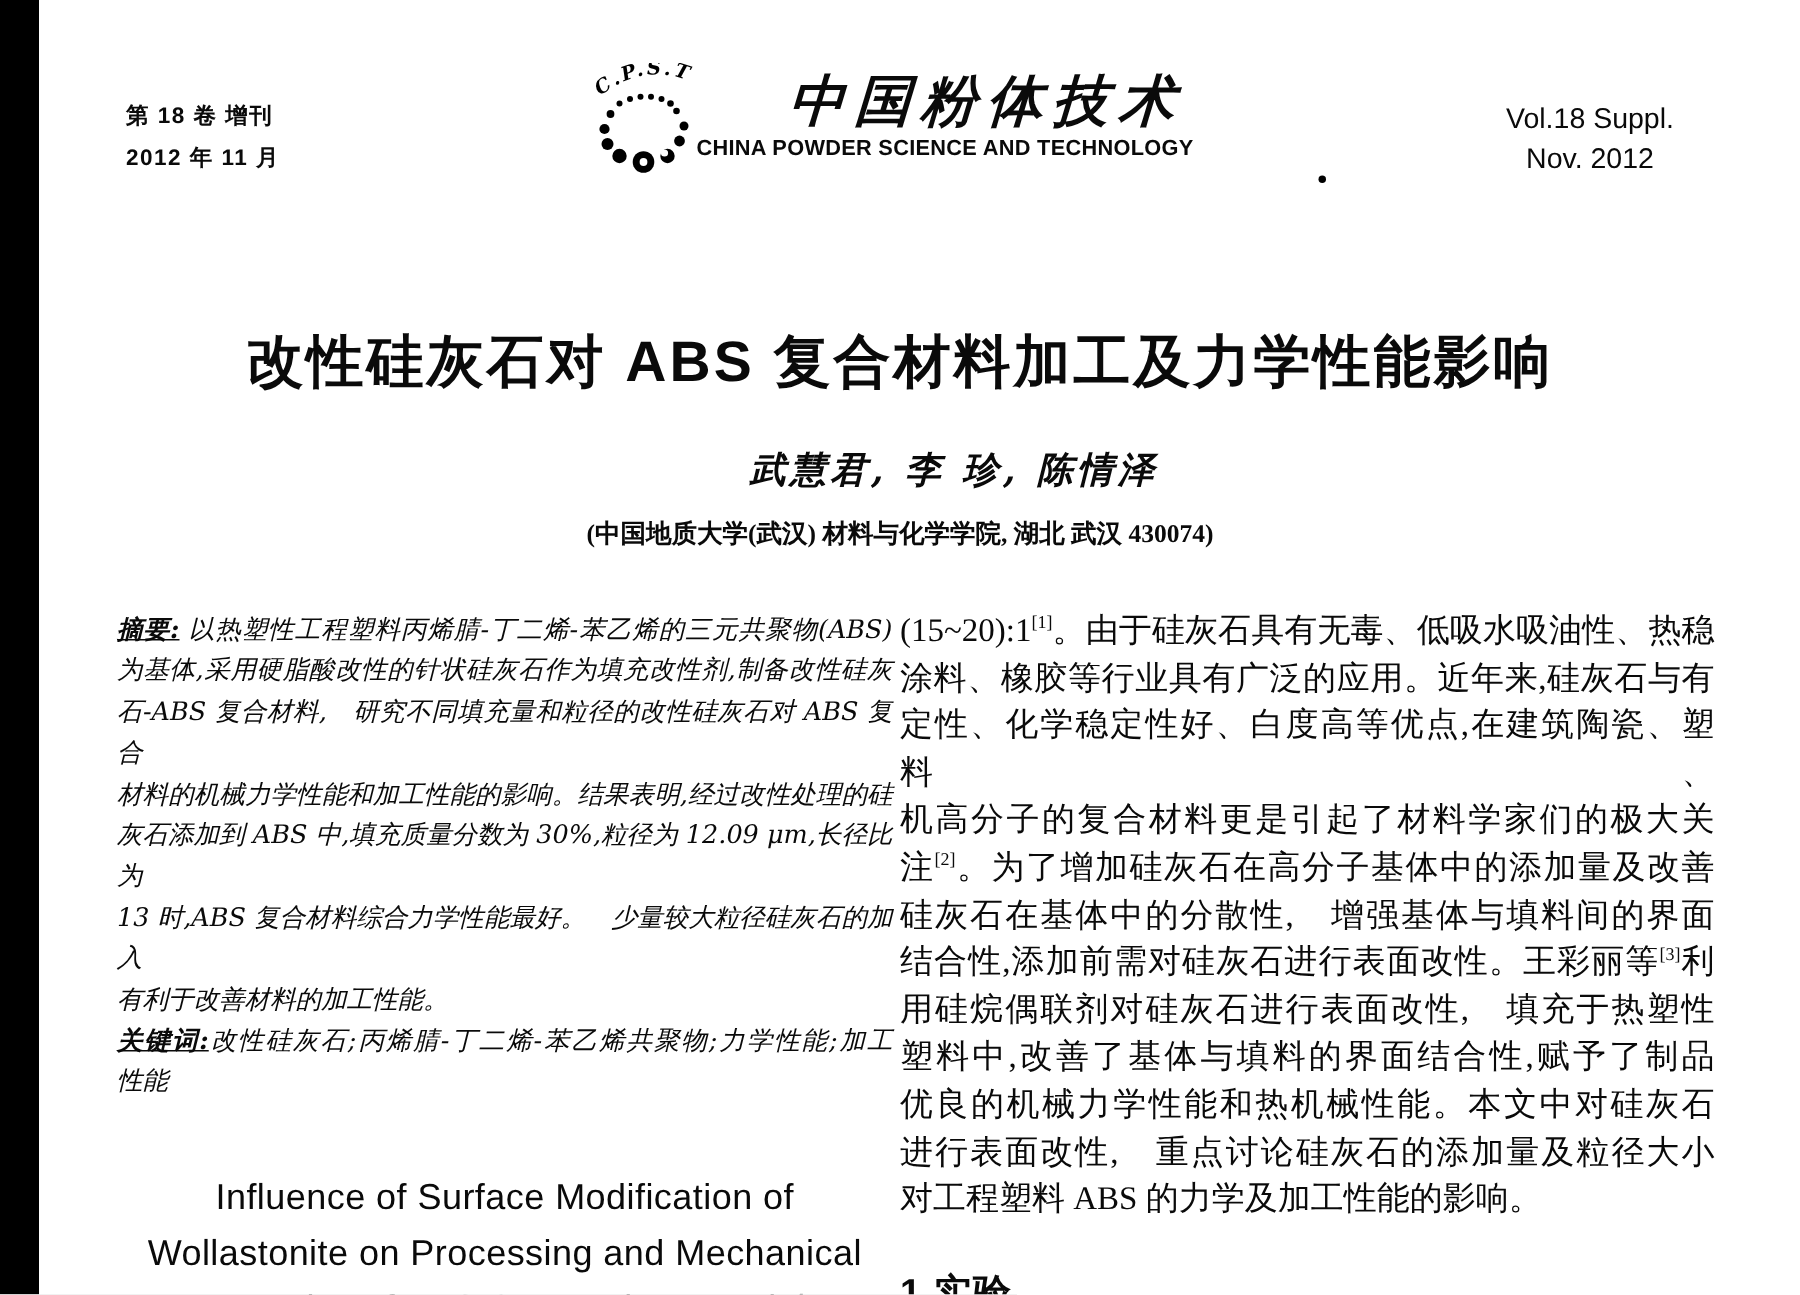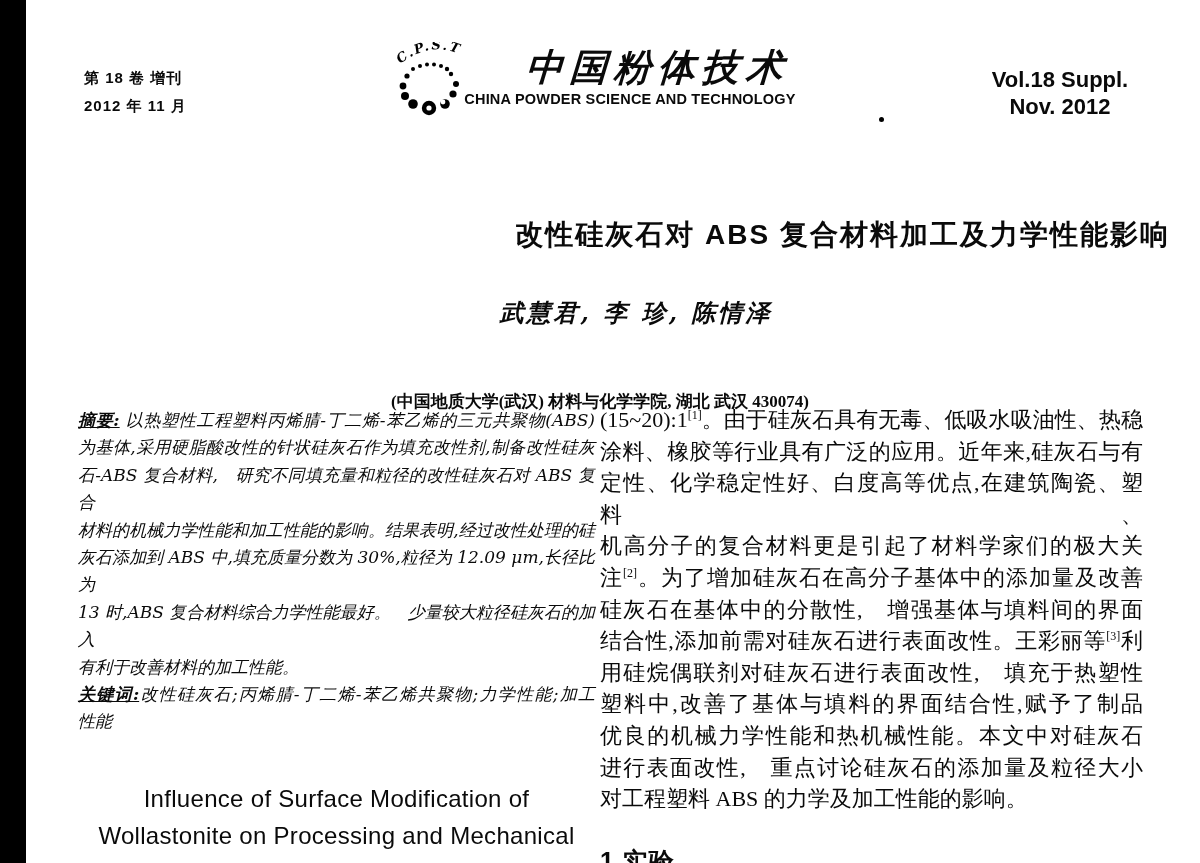--- a/index.html
+++ b/index.html
@@ -24,38 +24,38 @@
     font-family:"DejaVu Serif", serif; font-weight:bold; font-style:italic;
     font-size:37px; line-height:42px; letter-spacing:7px; transform:skewX(-3deg);
   }
   .jname-en {
     text-align:center; margin-top:3px; white-space:nowrap;
     font-family:"Liberation Sans", sans-serif; font-weight:bold;
     font-size:14.5px; letter-spacing:0.2px;
   }
   .hdr-right {
     position:absolute; left:985px; top:66px; width:150px; text-align:center;
-    font-family:"Liberation Sans", sans-serif; font-weight:700;
-    font-size:22px; line-height:27px; white-space:nowrap;
+    font-family:"Liberation Sans", sans-serif; font-weight:400;
+    font-size:19px; line-height:27px; white-space:nowrap;
   }
 
   
   .title-cn {
     position:absolute; top:216px; left:30px; width:1140px; margin:0;
-    text-align:right; font-family:"Liberation Sans", sans-serif;
-    font-weight:bold; font-size:28px; letter-spacing:2px; white-space:nowrap;
+    text-align:center; font-family:"Liberation Sans", sans-serif;
+    font-weight:bold; font-size:38px; letter-spacing:2px; white-space:nowrap;
   }
   .authors-cn {
     position:absolute; top:297px; left:66px; width:1140px; text-align:center;
     font-family:"DejaVu Serif", serif; font-style:italic; font-weight:bold;
     font-size:24px; letter-spacing:3px; white-space:nowrap;
   }
   .affiliation {
     position:absolute; top:344px; left:30px; width:1140px; text-align:center;
-    font-size:17px; font-weight:600; white-space:nowrap;margin-top:46px;
+    font-size:17px; font-weight:600; white-space:nowrap;
   }
 
   
   .col-left  { position:absolute; left:78px;  top:407px; width:517px; }
   .col-right { position:absolute; left:600px; top:404px; width:543px; }
 
   .ab-line {
     font-family:"DejaVu Serif", serif; font-style:italic; font-weight:500;
     font-size:17px; line-height:27.4px;
     text-align:justify; text-align-last:justify;

